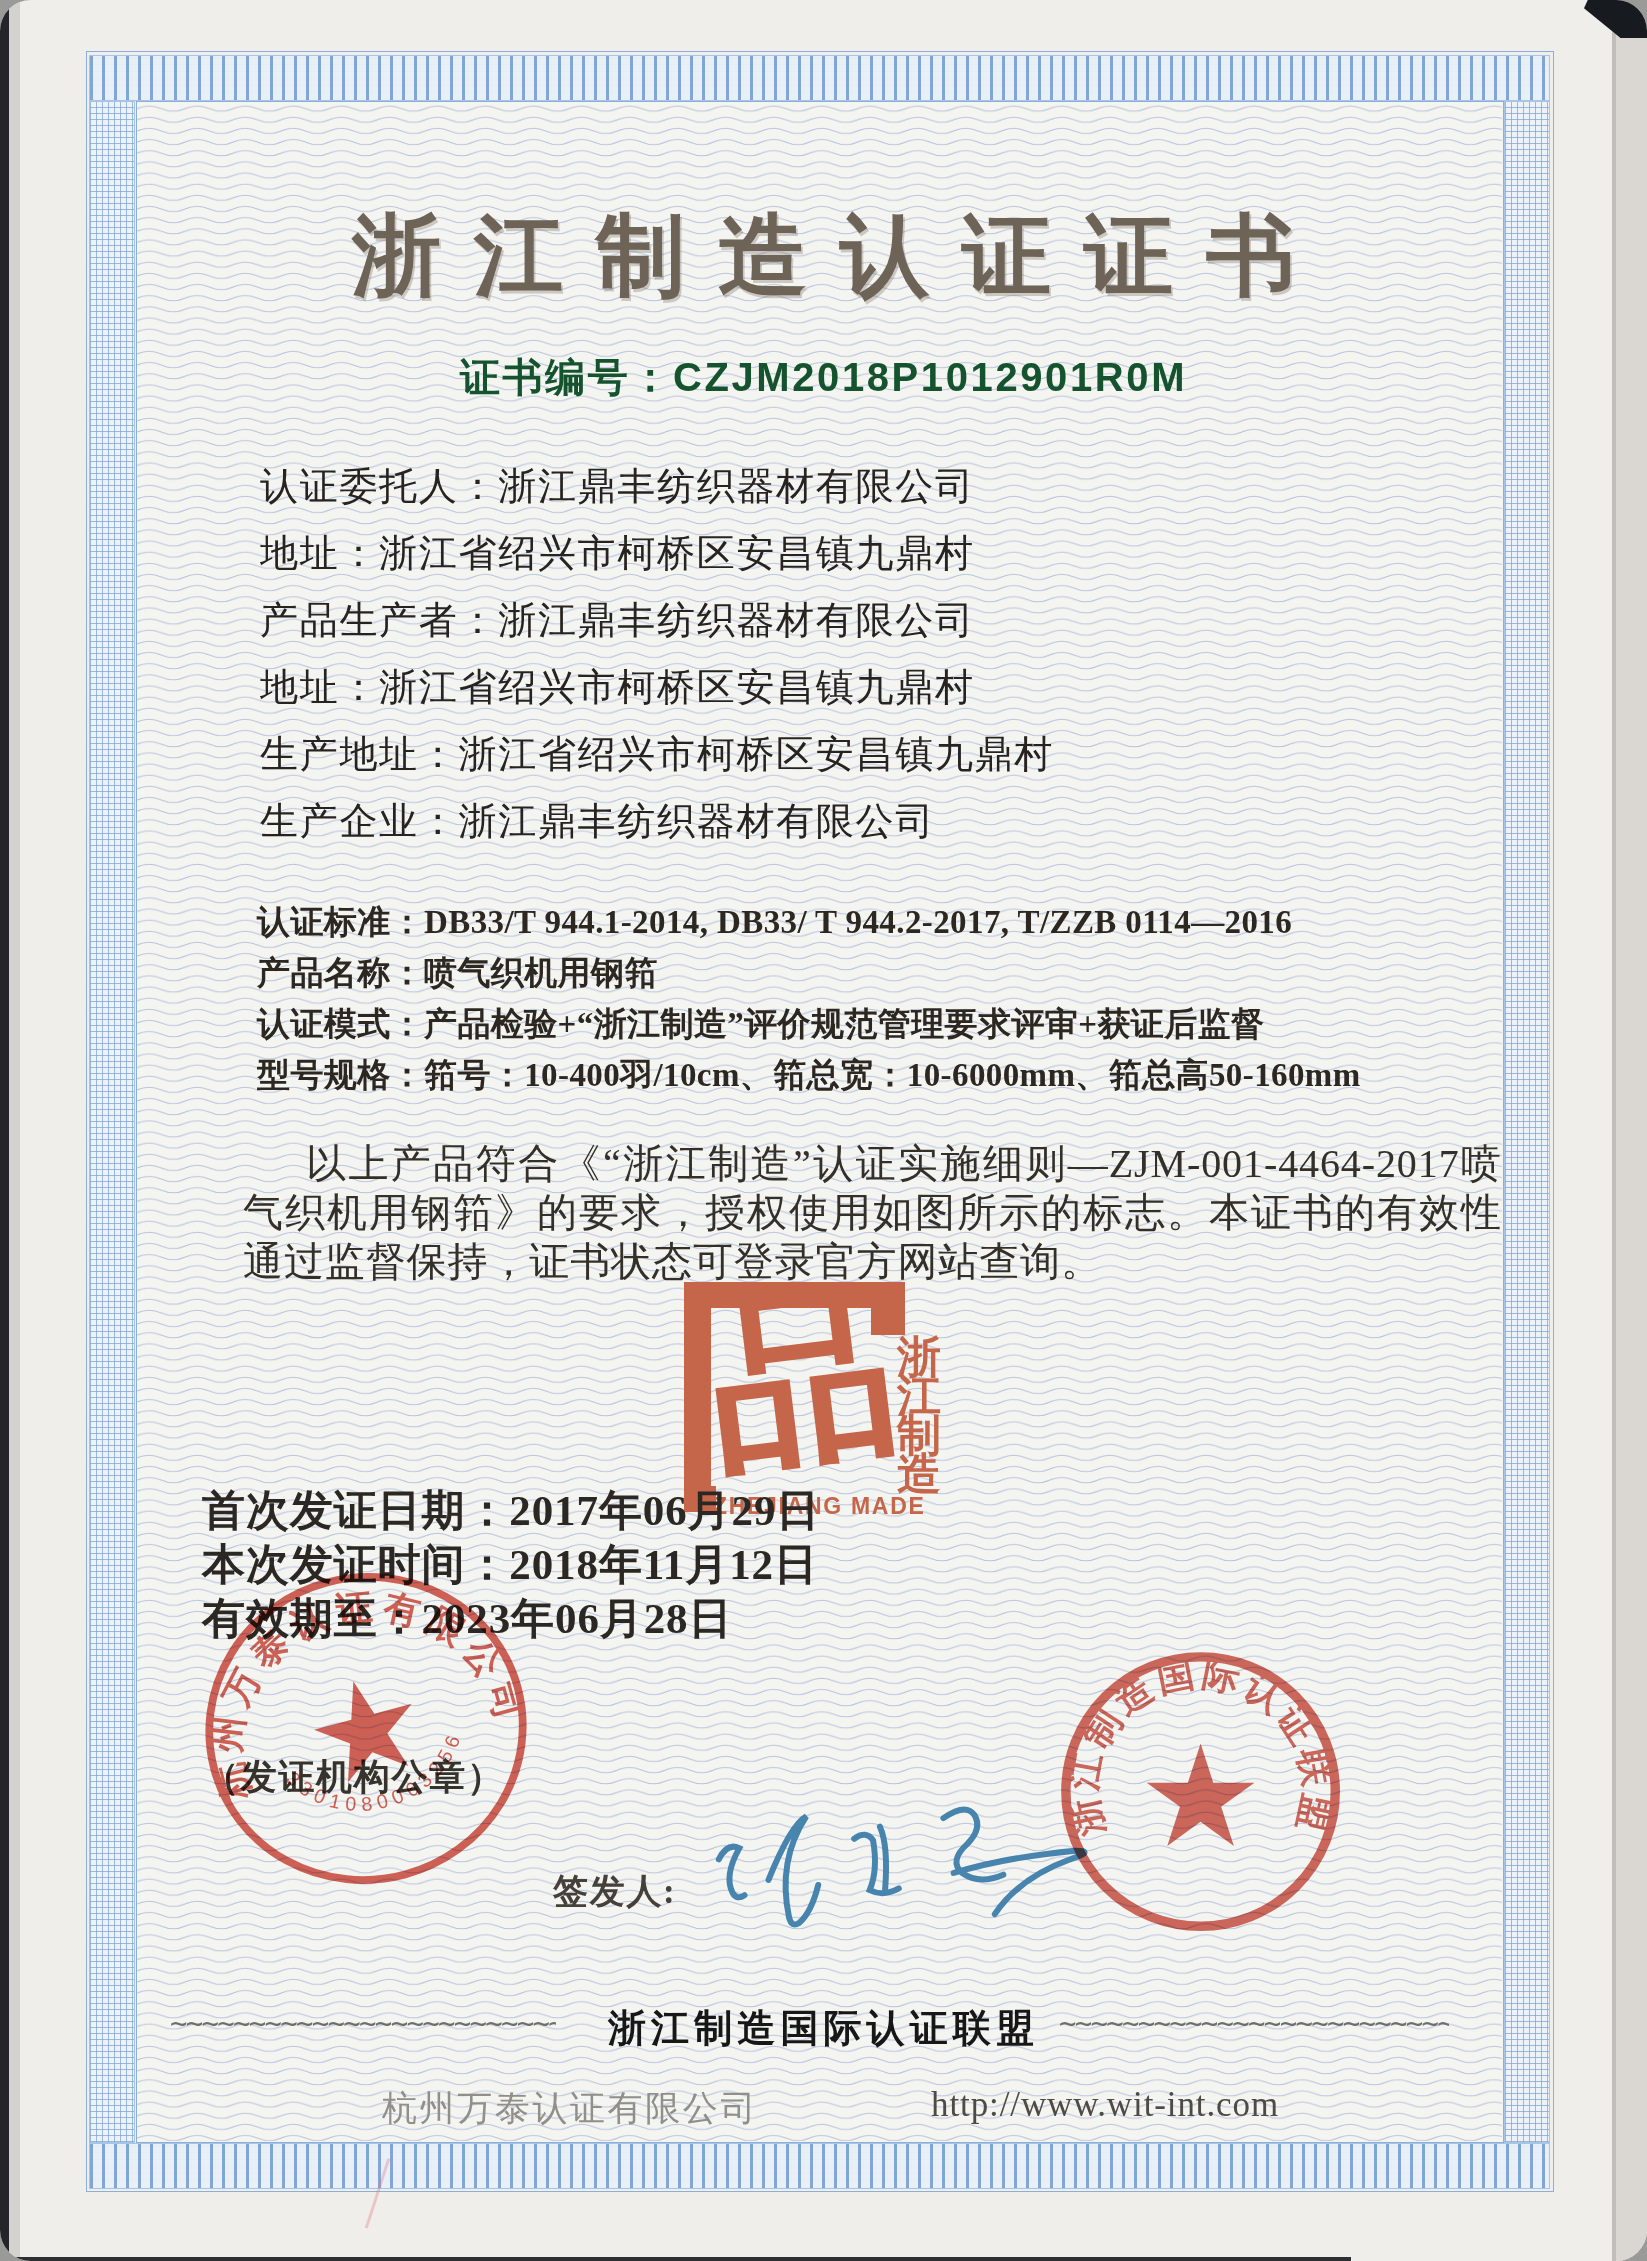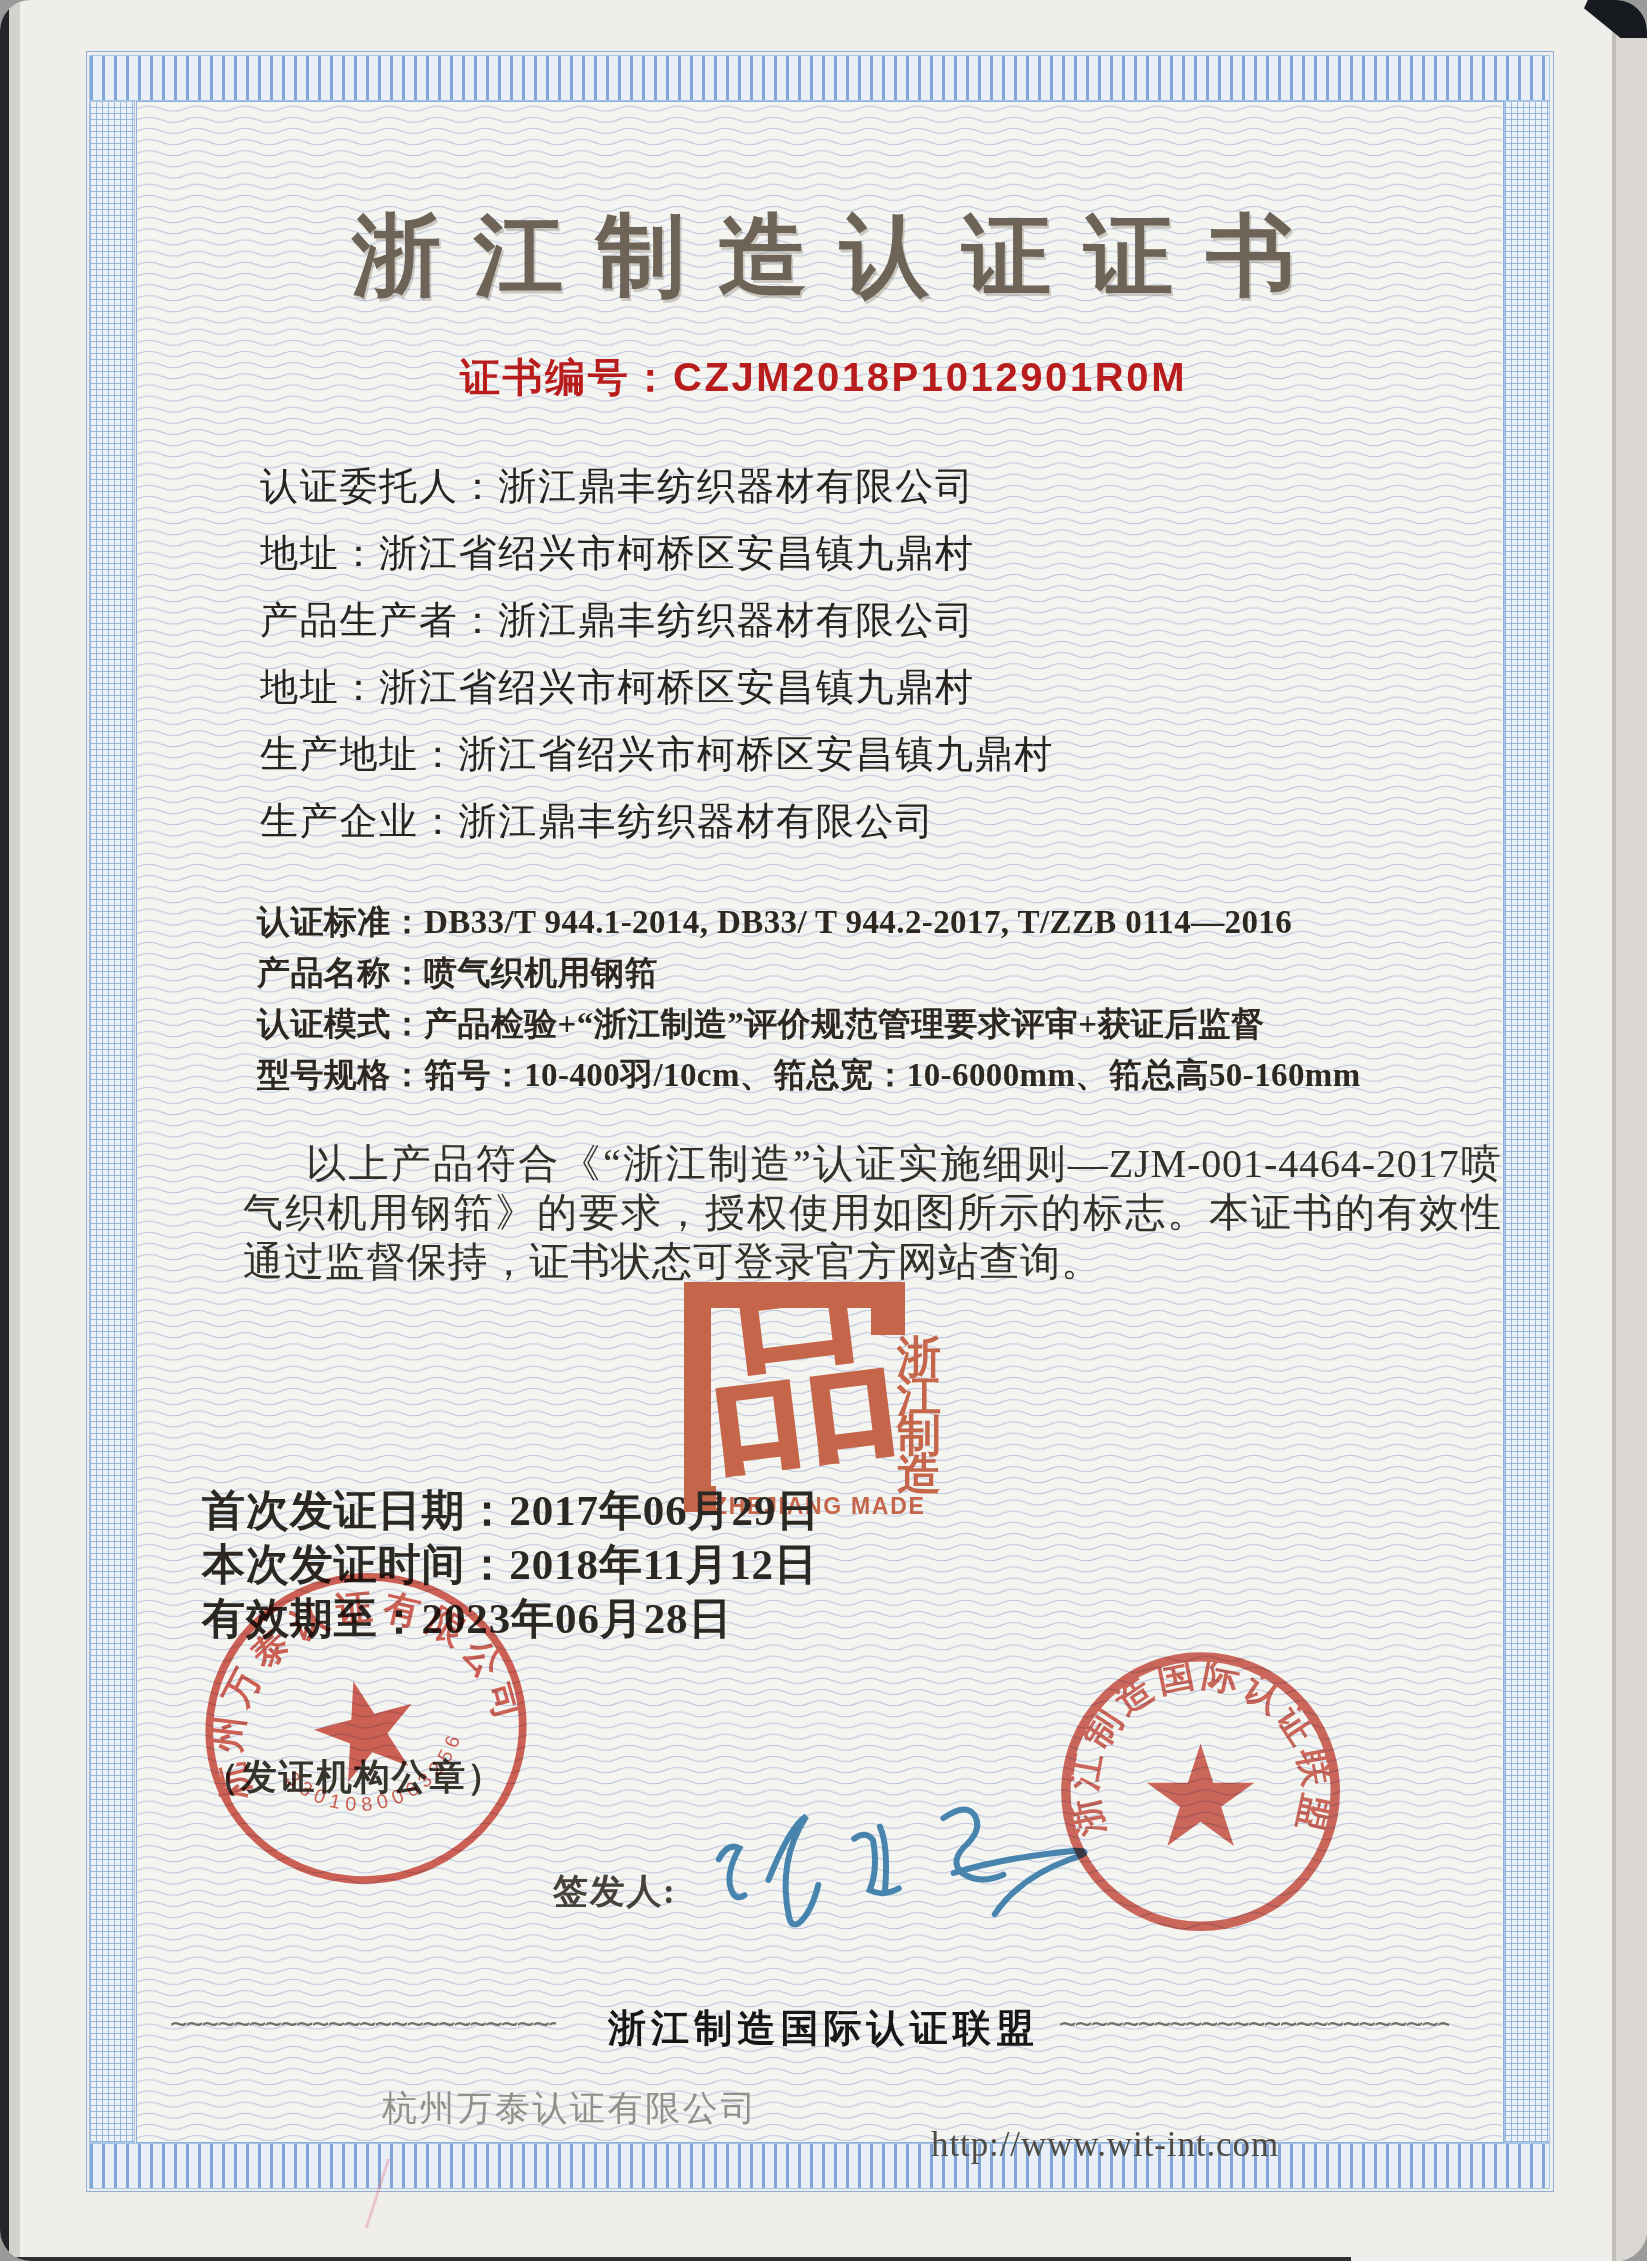--- a/index.html
+++ b/index.html
@@ -28,21 +28,21 @@
   .band-left{left:89px;top:101px;width:46px;height:2042px;}
   .band-right{left:1504px;top:101px;width:46px;height:2042px;}
   .frame-inner{position:absolute;left:136px;top:101px;width:1368px;height:2042px;
         border:1.7px solid #8bafd8;box-sizing:border-box;background:#f4f4f0;}
   .waves{position:absolute;left:137px;top:103px;width:1365px;height:2038px;}
   
   .title{position:absolute;left:0;top:196px;width:1647px;text-align:center;
         font-family:"Liberation Serif",serif;font-weight:bold;font-size:89px;color:#6d6357;
         letter-spacing:33px;text-indent:33px;text-shadow:1.7px 2.6px 0 rgba(96,86,72,.28);}
   .certno{position:absolute;left:0;top:350px;width:1647px;text-align:center;
-        font-weight:bold;font-size:40px;color:#b91c1c;letter-spacing:2.6px;}
+        font-weight:bold;font-size:40px;color:#14532d;letter-spacing:2.6px;}
   .infoblock{position:absolute;left:260px;top:453px;font-weight:normal;font-size:38px;
         color:#262320;line-height:67px;letter-spacing:1.7px;}
   .specblock{position:absolute;left:257px;top:897px;font-family:"Liberation Serif",serif;
         font-weight:600;font-size:33px;color:#2c2721;line-height:51px;letter-spacing:0.4px;}
   .para{position:absolute;left:243px;top:1139px;width:1259px;font-family:"Liberation Serif",serif;
         font-size:40px;color:#332f29;line-height:49px;text-indent:63px;text-align:justify;
         letter-spacing:0.9px;}
   
   .logo{position:absolute;left:684px;top:1282px;width:257px;height:262px;}
   .logo .bar{position:absolute;background:#c5654a;}
@@ -73,21 +73,21 @@
   
   .alliance{position:absolute;left:0;top:2003px;width:1647px;text-align:center;
         font-weight:bold;font-size:38px;color:#171717;letter-spacing:5.1px;}
   .rule{position:absolute;top:2006px;font-size:29px;color:#6e6e6c;letter-spacing:-1.7px;
         font-family:"DejaVu Sans Mono",monospace;}
   .rule-left{left:170px;width:386px;text-align:left;overflow:hidden;height:41px;}
   .rule-right{left:1059px;width:390px;text-align:right;overflow:hidden;height:41px;}
   .footer-issuer{position:absolute;left:382px;top:2085px;font-size:35px;color:#918f89;
         letter-spacing:2.6px;}
   .footer-url{position:absolute;left:931px;top:2085px;font-family:"Liberation Serif",serif;
-        font-size:35px;color:#4e4a44;letter-spacing:0.9px;margin-top:40px;}
+        font-size:35px;color:#4e4a44;letter-spacing:0.9px;}
 </style>
 </head>
 <body>
 
 <div class="page">
 
   <div class="edge-left-dark"></div>
   <div class="edge-left-grey"></div>
   <div class="edge-right-line"></div>
   <div class="edge-right-grey"></div>

